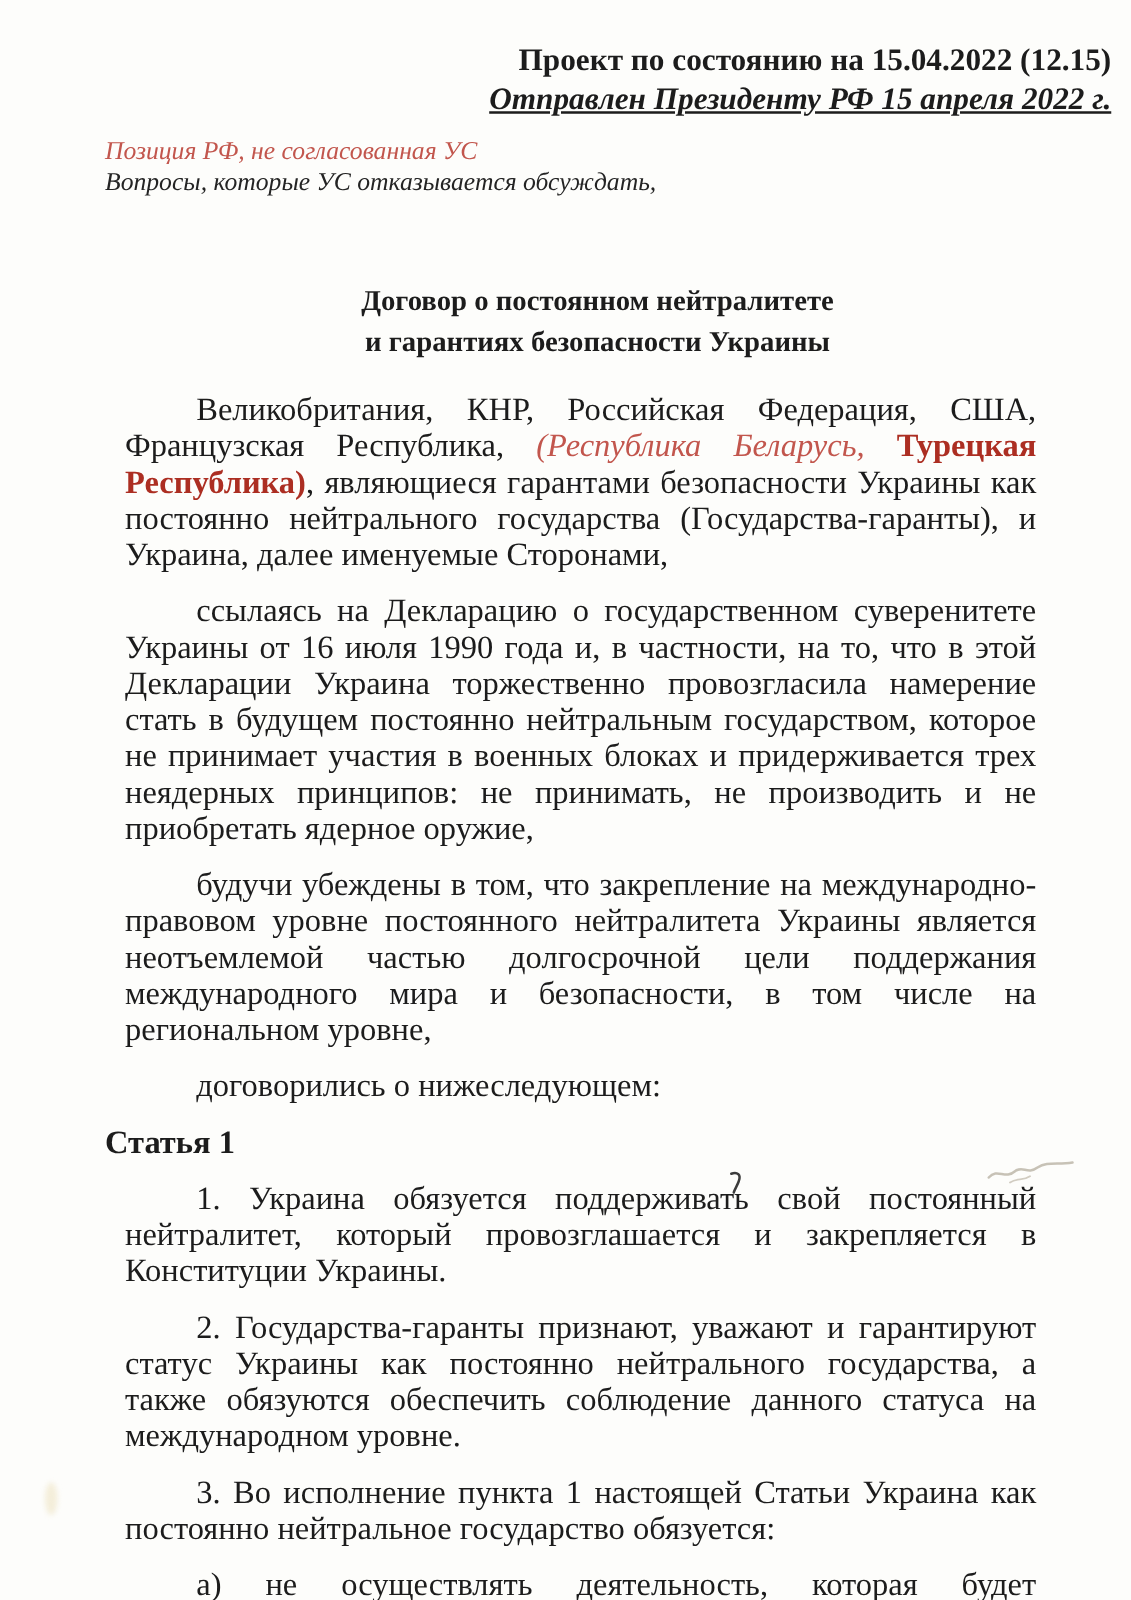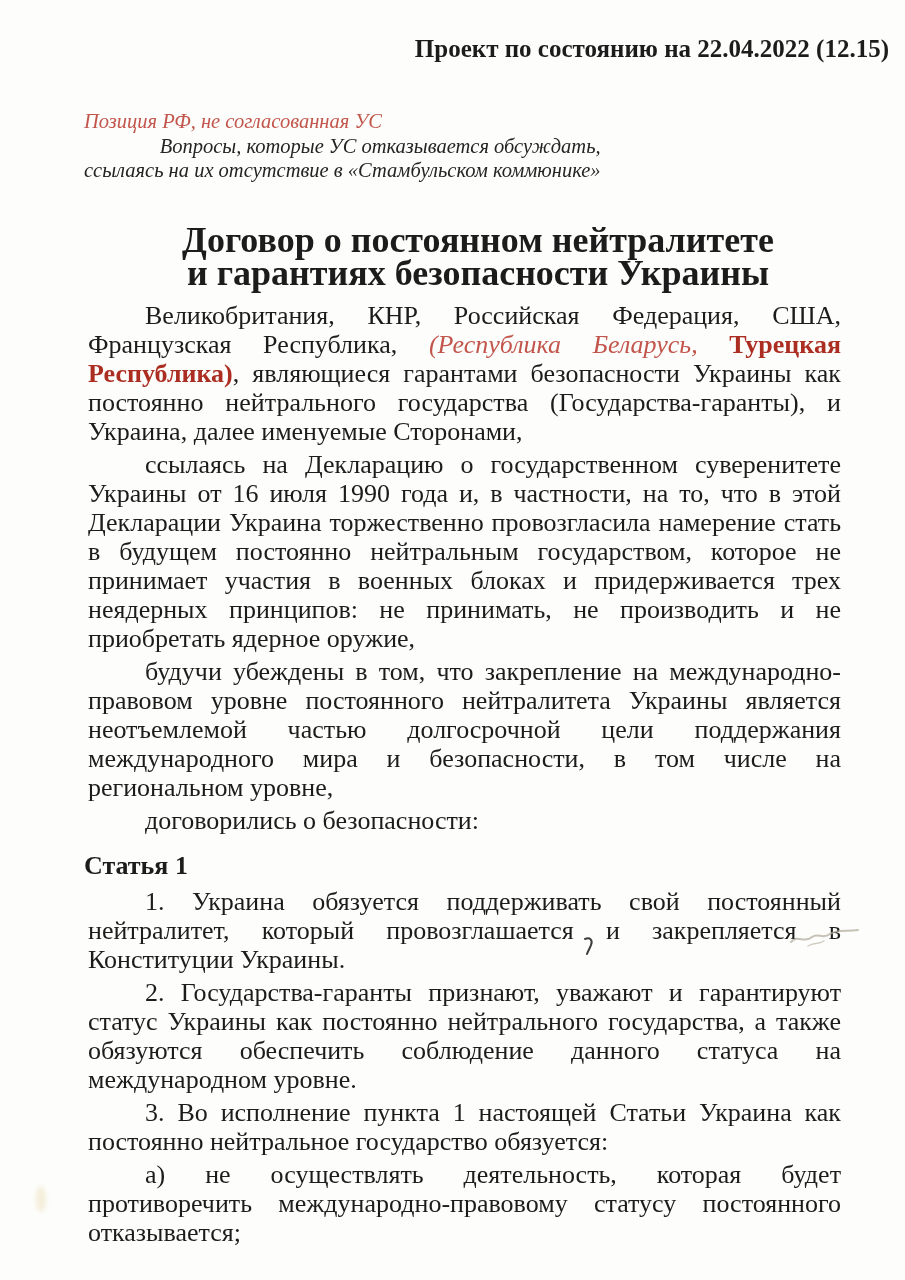--- a/index.html
+++ b/index.html
@@ -44,36 +44,36 @@
   .legend .q-line  { color: #242424; font-style: italic; text-align: right; }
 
   
   .treaty-title {
     position: absolute;
     left: 98px;
     width: 760px;
     top: 224px;
     text-align: center;
     font-weight: bold;
-    font-size: 36px;
+    font-size: 23px;
     line-height: 33px;
   }
 
   
   .treaty-body {
     position: absolute;
     left: 84px;
     width: 761px;
     top: 297px;
     font-size: 26px;
     line-height: 29px;
     text-align: justify;
   }
   .treaty-body p {
-    margin: 4px;
+    margin: 16px;
     text-indent: 57px;
   }
   .article-heading {
     margin: 16px 0 7px 0;
     text-align: left;
     font-weight: bold;
     font-size: 26px;
     line-height: 29px;
   }
   .red-italic { color: var(--annotation-red-italic, #c2564d); font-style: italic; }
@@ -105,43 +105,43 @@
     border-radius: 50%;
     filter: blur(2px);
   }
 </style>
 </head>
 <body>
 
 <div class="page">
 
   <div class="status-header">
-    <div class="draft-line">Проект по состоянию на 22.04.2022 (12.15)</div>
+    <div class="draft-line">Проект по состоянию на 15.04.2022 (12.15)</div>
+    <div class="sent-line">Отправлен Президенту РФ 15 апреля 2022 г.</div>
   </div>
 
   <div class="legend">
     <div class="rf-line">Позиция РФ, не согласованная УС</div>
     <div class="q-line">Вопросы, которые УС отказывается обсуждать,</div>
-    <div class="q-line">ссылаясь на их отсутствие в «Стамбульском коммюнике»</div>
   </div>
 
   <div class="treaty-title">
     <div>Договор о постоянном нейтралитете</div>
     <div>и гарантиях безопасности Украины</div>
   </div>
 
   <div class="treaty-body">
 
     <p><span>Великобритания, КНР, Российская Федерация, США, Французская Республика, </span><span class="red-italic">(Республика Беларусь, </span><span class="red-bold">Турецкая Республика)</span><span>, являющиеся гарантами безопасности Украины как постоянно нейтрального государства (Государства-гаранты), и Украина, далее именуемые Сторонами,</span></p>
 
     <p>ссылаясь на Декларацию о государственном суверенитете Украины от 16 июля 1990 года и, в частности, на то, что в этой Декларации Украина торжественно провозгласила намерение стать в будущем постоянно нейтральным государством, которое не принимает участия в военных блоках и придерживается трех неядерных принципов: не принимать, не производить и не приобретать ядерное оружие,</p>
 
     <p>будучи убеждены в том, что закрепление на международно-правовом уровне постоянного нейтралитета Украины является неотъемлемой частью долгосрочной цели поддержания международного мира и безопасности, в том числе на региональном уровне,</p>
 
-    <p>договорились о безопасности:</p>
+    <p>договорились о нижеследующем:</p>
 
     <div class="article-heading">Статья 1</div>
 
     <p>1. Украина обязуется поддерживать свой постоянный нейтралитет, который провозглашается и закрепляется в Конституции Украины.</p>
 
     <p>2. Государства-гаранты признают, уважают и гарантируют статус Украины как постоянно нейтрального государства, а также обязуются обеспечить соблюдение данного статуса на международном уровне.</p>
 
     <p>3. Во исполнение пункта 1 настоящей Статьи Украина как постоянно нейтральное государство обязуется:</p>
 
     <p>а) не осуществлять деятельность, которая будет противоречить международно-правовому статусу постоянного отказывается;</p>

